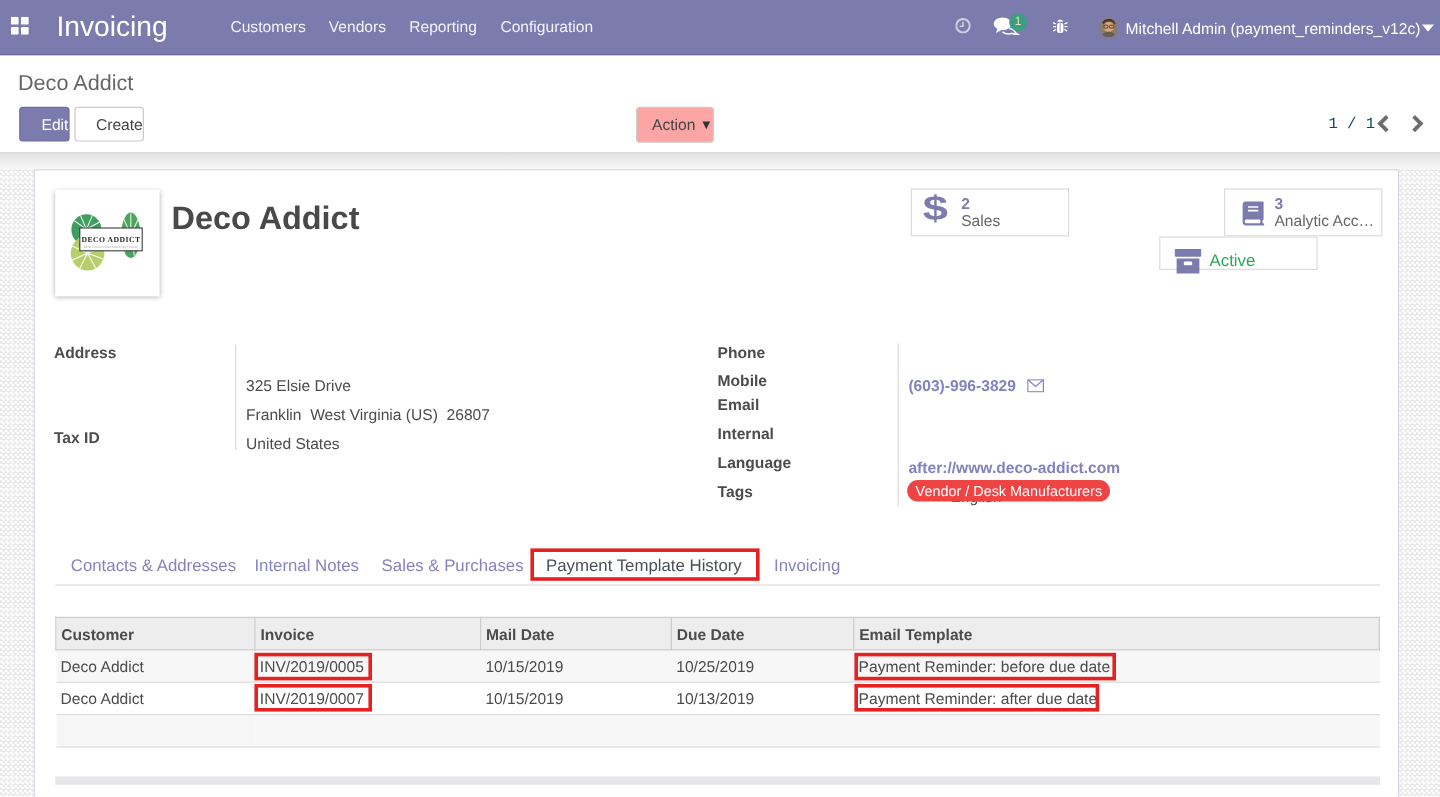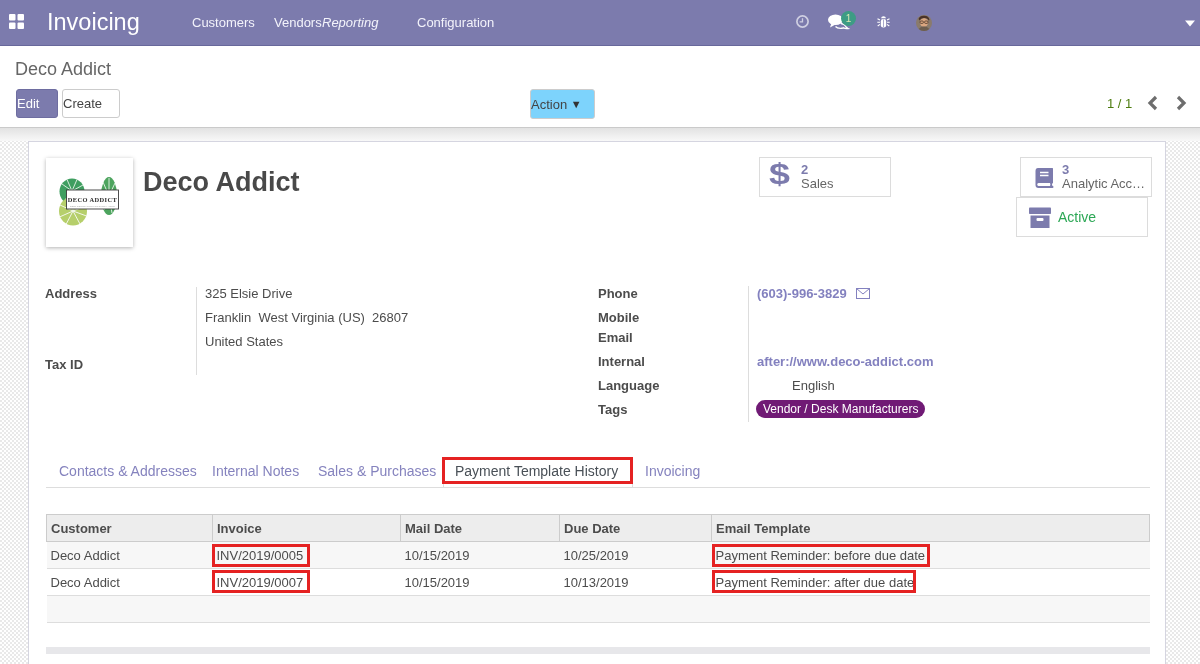--- a/index.html
+++ b/index.html
@@ -10,41 +10,41 @@
 
   
   #navbar { position:absolute; left:0; top:0; width:1200px; height:46px; background:#7c7bad; border-bottom:1px solid #68689b; }
   #navbar .brand { position:absolute; left:47px; top:9px; font-size:23.5px; color:#fff; }
   .topmenu { position:absolute; top:15px; font-size:13px; color:#f3f3fb; }
   #usrname { position:absolute; left:938px; top:16px; font-size:13px; color:#fff; }
 
   
   #cp { position:absolute; left:0; top:46px; width:1200px; height:82px; background:#fff; border-bottom:1px solid #cacaca; }
   #breadcrumb { position:absolute; left:15px; top:13px; font-size:18px; color:#666; }
-  .btn { position:absolute; font-size:13px; border-radius:3px; text-align:left; }
+  .btn { position:absolute; font-size:13px; border-radius:3px; text-align:right; }
   #btn-edit { left:16px; top:43px; width:42px; height:29px; line-height:27px; background:#7c7bad; border:1px solid #6e6da0; color:#fff; }
   #btn-create { left:62px; top:43px; width:58px; height:29px; line-height:27px; background:#fff; border:1px solid #ccc; color:#444; }
-  #btn-action { left:530px; top:43px; width:65px; height:30px; line-height:28px; background:#7dd3fc; border:1px solid #ccc; color:#444; }
-  #pager { position:absolute; left:1107px; top:50px; font-size:13px; color:#4d7c0f; }
+  #btn-action { left:530px; top:43px; width:65px; height:30px; line-height:28px; background:#fca5a5; border:1px solid #ccc; color:#444; }
+  #pager { position:absolute; left:1107px; top:50px; font-size:13px; color:#0c4a6e;font-family:Liberation Mono, monospace; }
 
   
   #content {
     position:absolute; left:0; top:128px; width:1200px; height:536px;
     background-image: conic-gradient(#fff 25%, #e9e9e9 0 50%, #fff 0 75%, #e9e9e9 0);
     background-size:4px 4px;
   }
   #topshadow { position:absolute; left:0; top:0; width:1200px; height:13px;
     background:linear-gradient(#e2e2e2, #f8f8f8); }
 
   
   #sheet { position:absolute; left:28px; top:13px; width:1138px; height:540px; background:#fff; border:1px solid #d5d5e0; }
   
 
   .lbl { position:absolute; font-weight:bold; color:#4c4c4c; font-size:13px; }
-  .val { position:absolute; color:#4c4c4c; font-size:13px; }
+  .val { position:absolute; color:#4c4c4c; font-size:13px;margin-top:28px; }
   .link { color:#8381bf;font-weight:bold; }
   .vline { position:absolute; width:0; border-left:1px solid #ddd; }
 
   
   .stat { position:absolute; background:#fff; border:1px solid #dcdcdc; }
   .stat .ic { position:absolute; left:10px; top:8px; color:#7c7bad; }
   .stat .txt { position:absolute; left:41px; top:5px; line-height:14px; font-size:13px; color:#666; }
   .stat .v { font-weight:bold; color:#7c7bad; }
 
   
@@ -101,21 +101,21 @@
       </div>
       <div class="stat" style="left:991px; top:15px; width:132px; height:40px;">
         <div class="ic" style="top:8px;">
           <svg width="26" height="24" viewBox="0 0 26 24">
             <path d="M7 2 Q4.5 2.2 4.5 5 L4.5 19 Q4.5 21.8 7.5 22 L21.5 22 Q22.5 22 22.5 21 Q22.5 20.2 21.8 20 Q21 19.7 21 18.5 Q21 17.3 22 17 L22 2.5 Q22 2 21.4 2 Z M7.5 17 L19 17 Q19.8 18.6 19 20 L7.5 20 Q6.2 19.8 6.2 18.5 Q6.2 17.2 7.5 17 Z" fill="#7c7bad" fill-rule="evenodd"></path>
             <path d="M9 6.5 L17.5 6.5 M9 9.5 L17.5 9.5" stroke="#fff" stroke-width="1.4"></path>
           </svg>
         </div>
         <div class="txt"><span class="v">3</span><br>Analytic Acc…</div>
       </div>
-      <div class="stat" style="left:987px; top:55px; width:132px; height:40px;">
+      <div class="stat" style="left:937px; top:55px; width:132px; height:28px;">
         <div class="ic" style="top:8px;">
           <svg width="26" height="24" viewBox="0 0 26 24">
             <rect x="2" y="1.5" width="22" height="6.5" rx="0.8" fill="#7c7bad"></rect>
             <path d="M3.5 9.5 L22.5 9.5 L22.5 22 L3.5 22 Z" fill="#7c7bad"></path>
             <rect x="9.5" y="12" width="7" height="3" rx="1" fill="#fff"></rect>
           </svg>
         </div>
         <div class="txt" style="top:12px;"><span style="color:#2ca755; font-size:14px;">Active</span></div>
       </div>
 
@@ -134,21 +134,21 @@
       <div class="lbl" style="left:569px; top:260px;">Tags</div>
       <div class="vline" style="left:719px; top:144px; height:136px;"></div>
       <div class="val link" style="left:728px; top:144px;">(603)-996-3829
         <svg width="14" height="11" viewBox="0 0 14 11" style="margin-left:6px; vertical-align:-1px;">
           <rect x="0.5" y="0.5" width="13" height="10" fill="none" stroke="#8381bf"></rect>
           <path d="M0.5 0.5 L7 6 L13.5 0.5" fill="none" stroke="#8381bf"></path>
         </svg>
       </div>
       <div class="val link" style="left:728px; top:212px;">after://www.deco-addict.com</div>
       <div class="val" style="left:763px; top:236px;">English</div>
-      <div class="abs" style="left:727px; top:258px; height:18px; line-height:18px; padding:0 7px; background:#701a75; color:#fff; font-size:12px; border-radius:10px;">Vendor / Desk Manufacturers</div>
+      <div class="abs" style="left:727px; top:258px; height:18px; line-height:18px; padding:0 7px; background:#ef4444; color:#fff; font-size:12px; border-radius:10px;">Vendor / Desk Manufacturers</div>
 
       <div id="activetab"></div>
       <div class="tab" style="left:30px;">Contacts &amp; Addresses</div>
       <div class="tab" style="left:183px;">Internal Notes</div>
       <div class="tab" style="left:289px;">Sales &amp; Purchases</div>
       <div class="tab" style="left:426px; color:#495057;">Payment Template History</div>
       <div class="tab" style="left:616px;">Invoicing</div>
       <div id="tabline"></div>
 
       <table id="listtbl">
@@ -223,21 +223,21 @@
   <div id="navbar">
     <svg class="abs" style="left:9px; top:14px;" width="15" height="15" viewBox="0 0 15 15">
       <rect x="0" y="0" width="6.5" height="6.5" rx="1" fill="#fff"></rect>
       <rect x="8.5" y="0" width="6.5" height="6.5" rx="1" fill="#fff"></rect>
       <rect x="0" y="8.5" width="6.5" height="6.5" rx="1" fill="#fff"></rect>
       <rect x="8.5" y="8.5" width="6.5" height="6.5" rx="1" fill="#fff"></rect>
     </svg>
     <div class="brand">Invoicing</div>
     <div class="topmenu" style="left:192px;">Customers</div>
     <div class="topmenu" style="left:274px;">Vendors</div>
-    <div class="topmenu" style="left:322px;font-style:italic;">Reporting</div>
+    <div class="topmenu" style="left:341px;">Reporting</div>
     <div class="topmenu" style="left:417px;">Configuration</div>
 
     <svg class="abs" style="left:796px; top:15px;" width="13" height="13" viewBox="0 0 13 13">
       <circle cx="6.5" cy="6.5" r="5.6" fill="none" stroke="#cfcfe2" stroke-width="1.7"></circle>
       <path d="M6.5 3.2 L6.5 6.9 L3.6 6.9" fill="none" stroke="#cfcfe2" stroke-width="1.3"></path>
     </svg>
 
     <svg class="abs" style="left:827px; top:14px;" width="23" height="16" viewBox="0 0 23 16">
       <path d="M14 9.5 Q17.5 10 18.5 12 Q19 13.5 21 14.5 Q18 14.8 16.5 13.8 Q15 14.3 13.5 14.3 Q10 14.3 8.5 12.5" fill="none" stroke="#fff" stroke-width="1.3"></path>
       <ellipse cx="8.5" cy="5.8" rx="7.5" ry="5.3" fill="#fff"></ellipse>
@@ -260,18 +260,19 @@
         </defs>
       <g clip-path="url(#av)">
         <rect width="16" height="16" fill="#8a7b6c"></rect>
         <circle cx="8" cy="7.5" r="4.2" fill="#d9a680"></circle>
         <path d="M2.5 4 Q4 0.5 8 0.8 Q12.5 0.5 13.5 5 L12.5 5.5 Q12 2.8 8 3 Q4.5 2.8 3.8 5.5 Z" fill="#4a3228"></path>
         <rect x="4" y="6" width="3.4" height="2.4" rx="1" fill="none" stroke="#3a2a20" stroke-width="0.7"></rect>
         <rect x="8.6" y="6" width="3.4" height="2.4" rx="1" fill="none" stroke="#3a2a20" stroke-width="0.7"></rect>
         <path d="M2 16 Q3 11.5 8 11.5 Q13 11.5 14 16 Z" fill="#6b5d4f"></path>
       </g>
     </svg>
+    <div id="usrname">Mitchell Admin (payment_reminders_v12c)</div>
     <svg class="abs" style="left:1185px; top:20px;" width="10" height="7" viewBox="0 0 10 7">
       <path d="M0 0.5 L10 0.5 L5 6.5 Z" fill="#fff"></path>
     </svg>
   </div>
 
 </div>
 
 </body></html>

